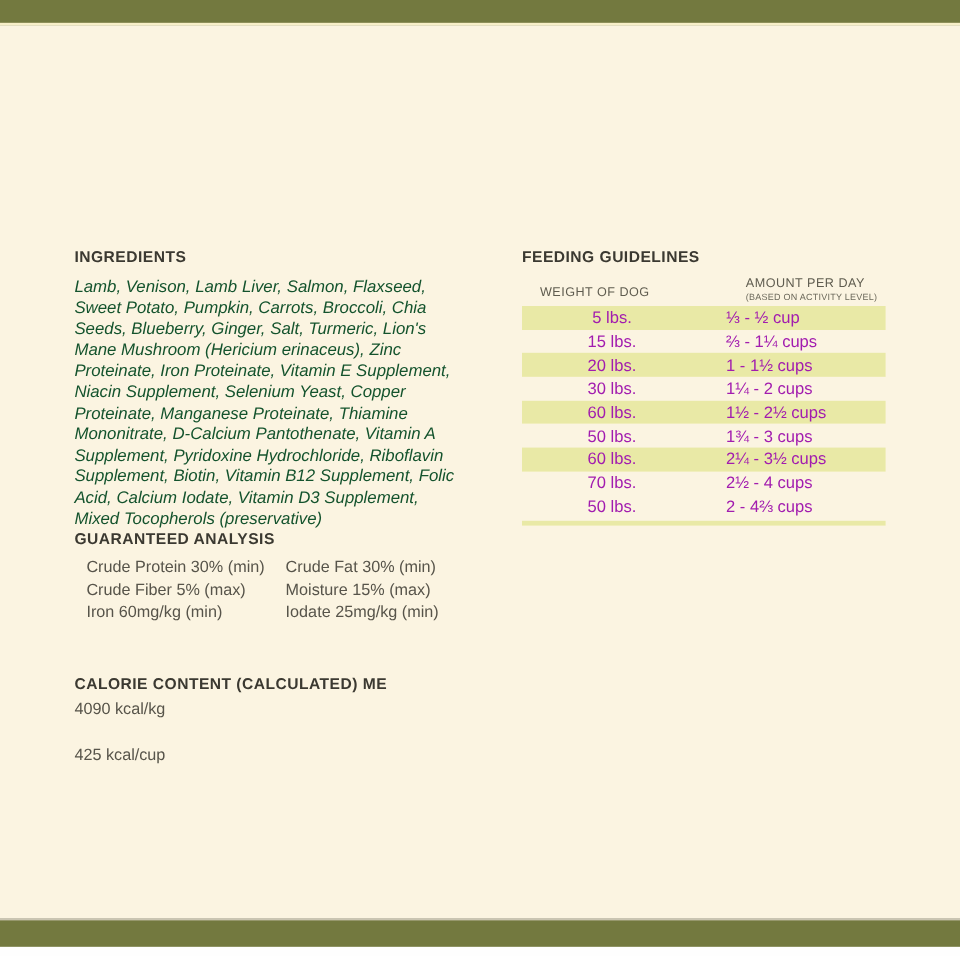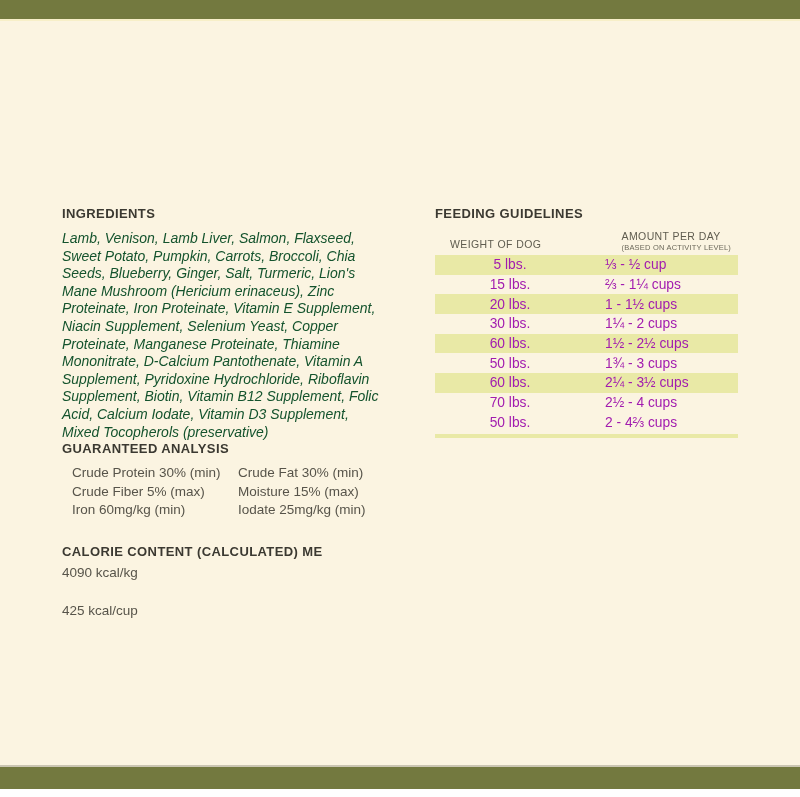--- a/index.html
+++ b/index.html
@@ -59,21 +59,21 @@
   .ga-rows { margin-top: 8px; }
   .ga-row {
     display: flex;
     font-size: 13.5px;
     line-height: 18.5px;
     color: #57544a;
   }
   .ga-cell-left { width: 166px; margin-left: 10px; }
   .calories {
     position: absolute;
-    left: 62px; top: 544px;
+    left: 62px; top: 562px;
     width: 360px;
   }
   .calorie-values {
     display: flex;
     gap: 23px;
     margin-top: 6px;
     font-size: 13.5px;
     color: #57544a;
     flex-direction: column;
   }

